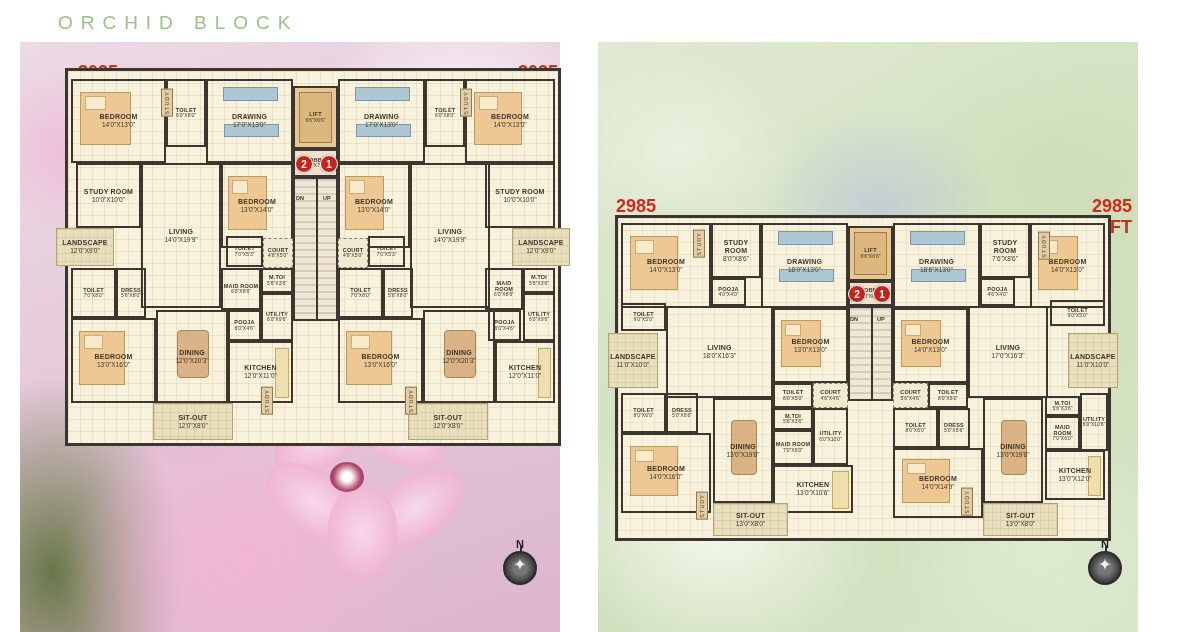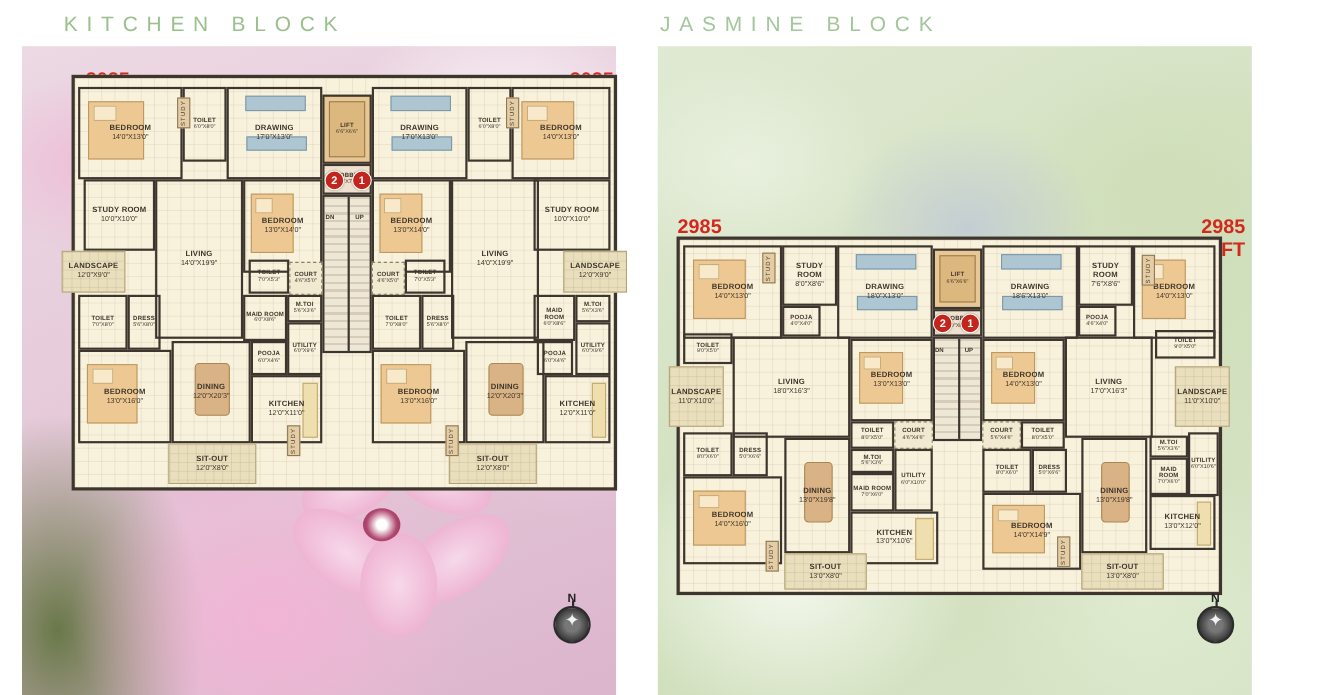--- a/index.html
+++ b/index.html
@@ -82,22 +82,21 @@
       <div class="petal" style="left:330px;top:365px;transform:rotate(25deg);"></div>
       <div class="petal" style="left:240px;top:430px;transform:rotate(35deg);width:110px;height:62px;"></div>
       <div class="petal" style="left:340px;top:435px;transform:rotate(-35deg);width:110px;height:62px;"></div>
       <div class="petal" style="left:295px;top:455px;transform:rotate(90deg);width:95px;height:70px;"></div>
       <div class="flower-center" style="left:310px;top:420px;"></div>
     </div>
   </div>
 
   <div class="panel-photo photo-jasmine"></div>
 
-  <div class="block-title" style="left:58px;color:#9cc08d;">KITCHEN BLOCK</div>
-  <div class="block-title" style="left:600px;color:#a3c79b;">JASMINE BLOCK</div>
+  <div class="block-title" style="left:58px;color:#9cc08d;">ORCHID BLOCK</div>
 
   <div class="sft" style="left:78px;top:62px;color:#d3281c;">3025 SFT</div>
   <div class="sft" style="left:488px;top:62px;color:#d3281c;text-align:right;">3025 SFT</div>
   <div class="sft" style="left:616px;top:196px;color:#d3281c;">2985 SFT</div>
   <div class="sft" style="left:1062px;top:196px;color:#d3281c;text-align:right;">2985 SFT</div>
 
   <div class="plan" style="left:65px;top:68px;width:490px;height:372px;">
       <div class="room" style="left: 3px; top: 8px; width: 95px; height: 84px;">
         <i class="fx fx-bed"></i>
         <span class="lab">

